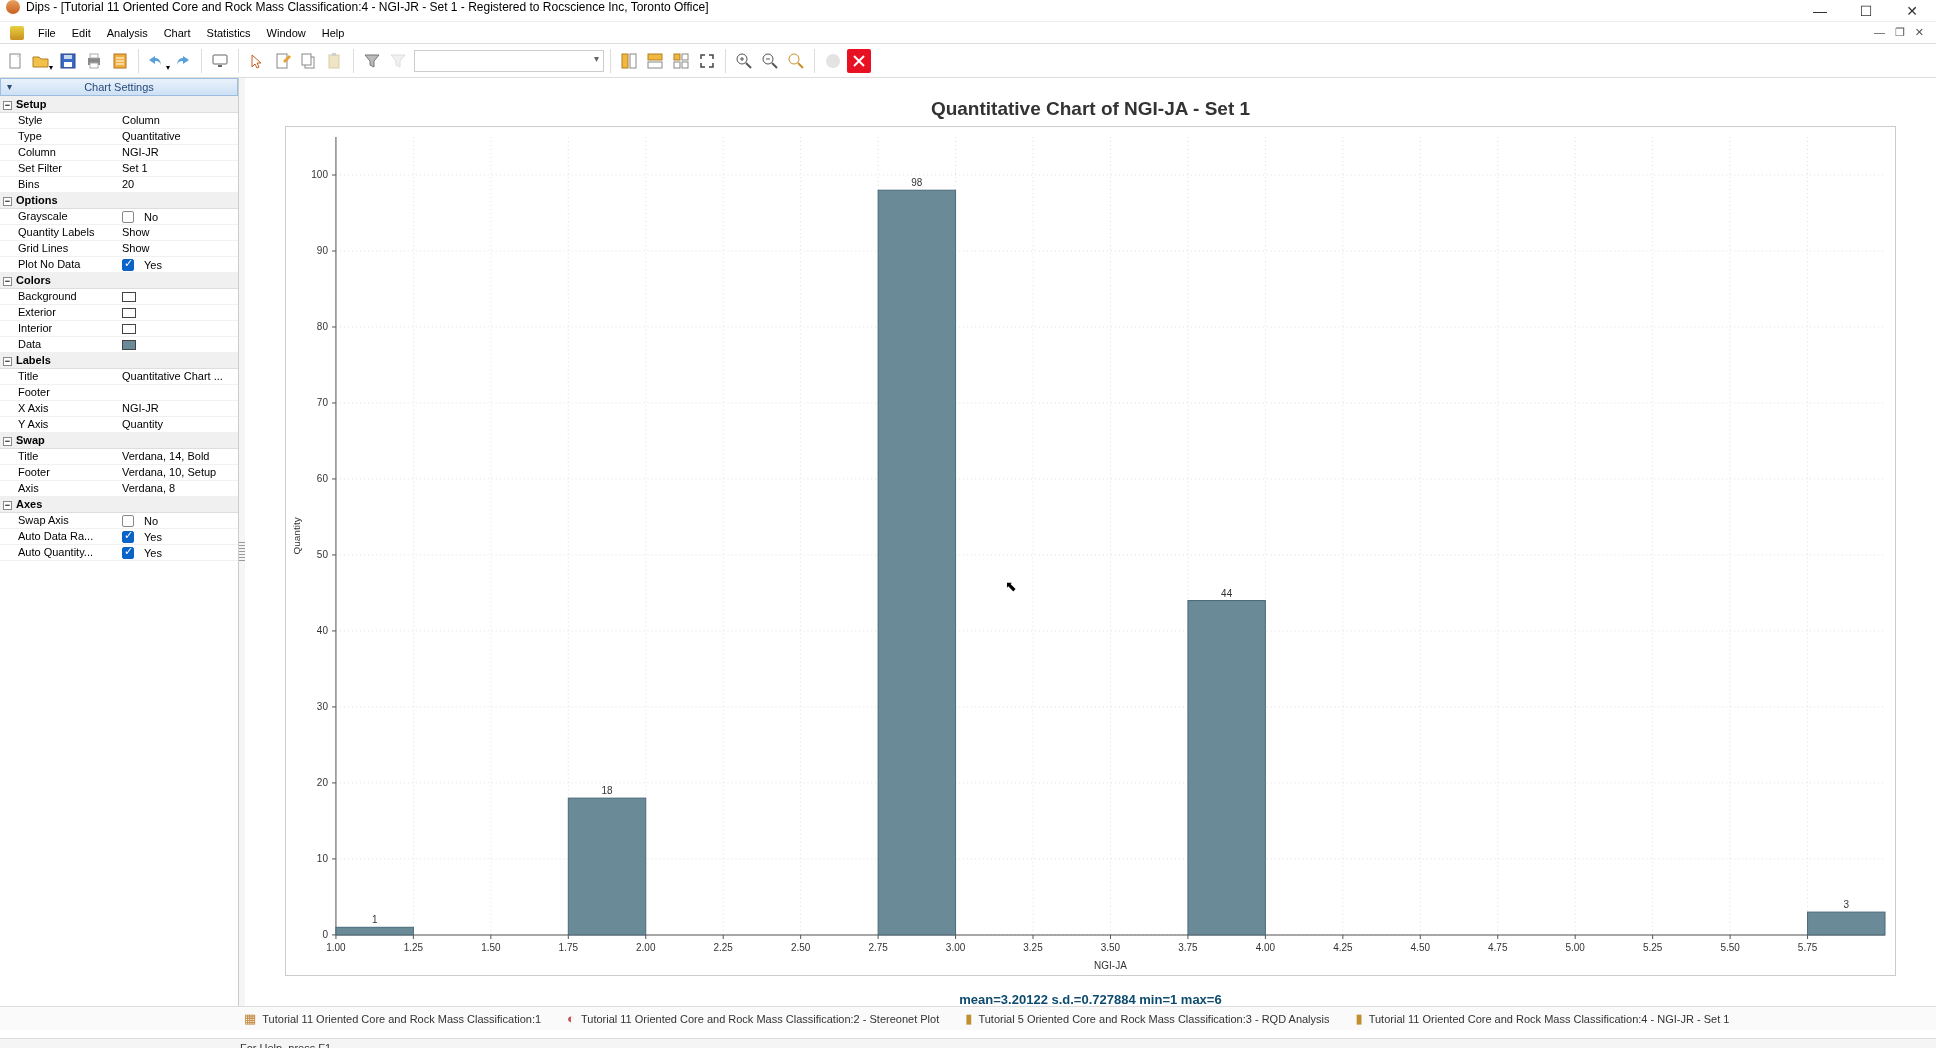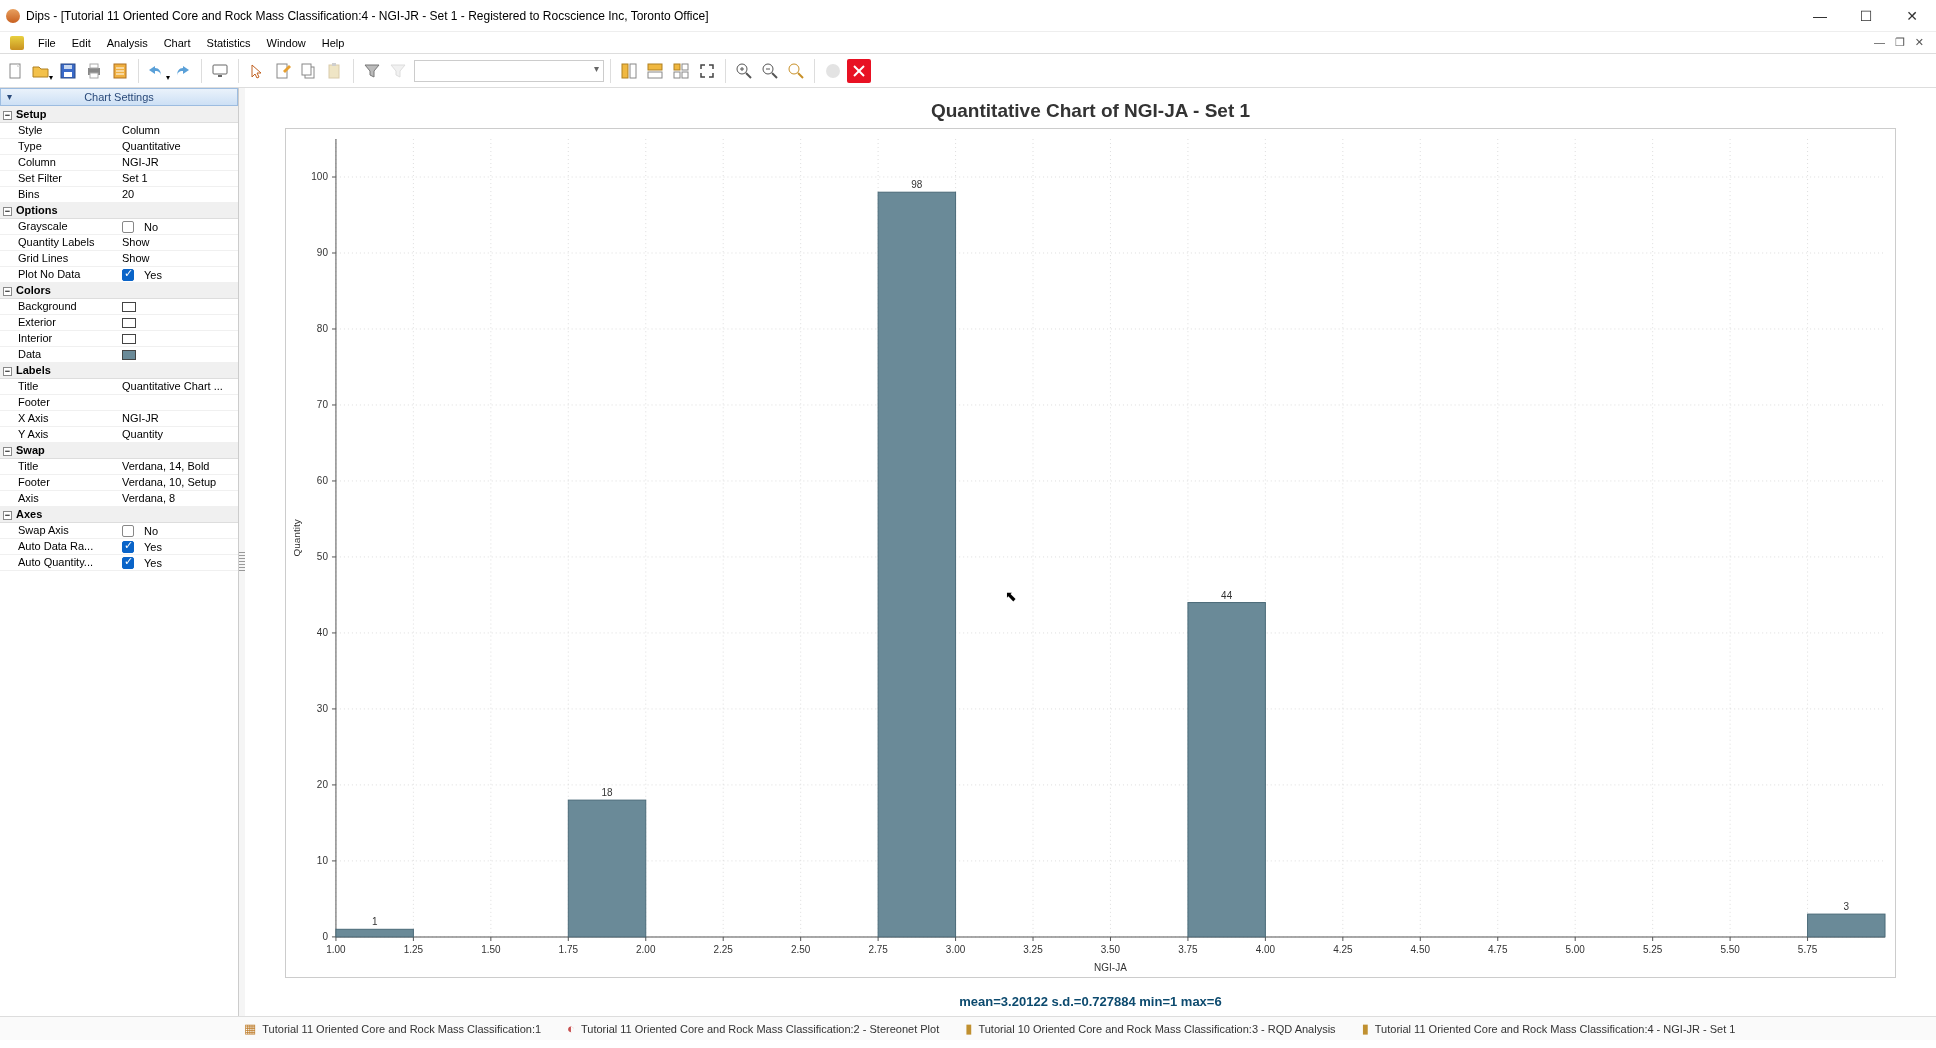--- a/index.html
+++ b/index.html
@@ -1,17 +1,17 @@
 <!DOCTYPE html>
 <html><head>
 <meta charset="utf-8">
 <style>
   html, body { margin:0; padding:0; width:1936px; height:1048px; font-family: "Segoe UI", Tahoma, sans-serif; font-size:11px; background:#fff; color:#000; box-sizing:border-box; overflow:hidden;}
   * { box-sizing:border-box; }
-  .titlebar { height:32px; background:#fff; display:flex; align-items:center; padding:0 6px; border-bottom:1px solid #eee; }
+  .titlebar { height:22px; background:#fff; display:flex; padding:0 6px; border-bottom:1px solid #eee; }
   .titlebar .icon { width:14px; height:14px; border-radius:50%; background:linear-gradient(#e8a060,#c86020); margin-right:6px; }
   .titlebar .caption { flex:1; font-size:12px; color:#000; }
   .titlebar .winbtns { display:flex; gap:10px; align-items:center; }
   .titlebar .wb { width:36px; height:22px; display:flex; align-items:center; justify-content:center; font-size:14px; color:#333; cursor:pointer;}
   .menubar { height:22px; display:flex; align-items:center; padding:0 4px; border-bottom:1px solid #ddd; }
   .childctrl { margin-left:auto; display:flex; gap:6px; padding-right:6px; color:#555;}
   .childctrl span{cursor:pointer; padding:0 2px;}
   .menuitem { padding:2px 8px; cursor:pointer; }
   .toolbar { height:34px; display:flex; align-items:center; padding:2px 4px; border-bottom:1px solid #ddd; gap:2px;}
   .tbtn { width:24px; height:24px; display:flex; align-items:center; justify-content:center; border:1px solid transparent; border-radius:2px; cursor:pointer; font-size:14px; position:relative;}
@@ -32,21 +32,21 @@
   .propgrid td.key { padding-left:18px; width:112px; }
   .propgrid td.val { width:calc(100% - 112px); }
   .chk { display:inline-block; width:12px; height:12px; border:1px solid #888; border-radius:2px; vertical-align:middle; position:relative; background:#fff;}
   .chk.blue { background:#0a64c8; border-color:#0a64c8; }
   .chk.blue::after { content:"✓"; color:#fff; position:absolute; top:-3px; left:1px; font-size:11px;}
   .chklabel { margin-left:10px; vertical-align:middle;}
   .swatch { display:inline-block; width:14px; height:10px; border:1px solid #444; vertical-align:middle; }
   .splitter { width:6px; background:#f5f5f5; position:relative;}
   .splitter .grip { position:absolute; left:0; top:50%; width:6px; height:20px; background:repeating-linear-gradient(#999,#999 1px,transparent 1px,transparent 3px);}
   .main { flex:1; display:flex; flex-direction:column; position:relative; background:#fff;}
-  .chart-title { text-align:center; font: bold 19px Verdana, sans-serif; color:#333; margin:12px 0 6px 0;}
+  .chart-title { text-align:center; font: bold 19px Verdana, sans-serif; color:#333; margin:20px 0 6px 0;}
   .chart-footer { text-align:center; font: bold 13px Verdana, sans-serif; color:#0c4a6e; margin:6px 0 20px 0;}
   .chartbox { flex:1; margin:0 40px 10px 40px; border:1px solid #ccc; position:relative; }
   .tabbar { height:24px; background:#fafafa; border-top:1px solid #ddd; display:flex; align-items:center; padding-left:240px; gap:18px; overflow:hidden;}
   .tab { display:flex; align-items:center; gap:6px; font-size:11px; color:#333; cursor:pointer; height:100%; padding:0 4px;}
   .tab .ticon { font-size:13px;}
   .statusbar { height:18px; background:#f5f5f5; border-top:1px solid #ddd; display:flex; align-items:center; padding:0 240px; font-size:11px; color:#333;margin-top:8px;}
   
   .tick { font: 10px Verdana, sans-serif; fill:#333; }
   .barlabel { font: 10px Verdana, sans-serif; fill:#333; text-anchor:middle;}
   .axislabel { font: 10px Verdana, sans-serif; fill:#333; text-anchor:middle;}
@@ -488,21 +488,21 @@
   <div class="tab">
       <span class="ticon" style="color:#c08030">▦</span>
       <span>Tutorial 11 Oriented Core and Rock Mass Classification:1</span>
     </div>
   <div class="tab">
       <span class="ticon" style="color:#c85050">◐</span>
       <span>Tutorial 11 Oriented Core and Rock Mass Classification:2 - Stereonet Plot</span>
     </div>
   <div class="tab">
       <span class="ticon" style="color:#c09030">▮</span>
-      <span>Tutorial 10 Oriented Core and Rock Mass Classification:3 - RQD Analysis</span>
+      <span>Tutorial 5 Oriented Core and Rock Mass Classification:3 - RQD Analysis</span>
     </div>
   <div class="tab">
       <span class="ticon" style="color:#c09030">▮</span>
       <span>Tutorial 11 Oriented Core and Rock Mass Classification:4 - NGI-JR - Set 1</span>
     </div>
 </div>
 
 <div class="statusbar">
   <span>For Help, press F1</span>
 </div>

